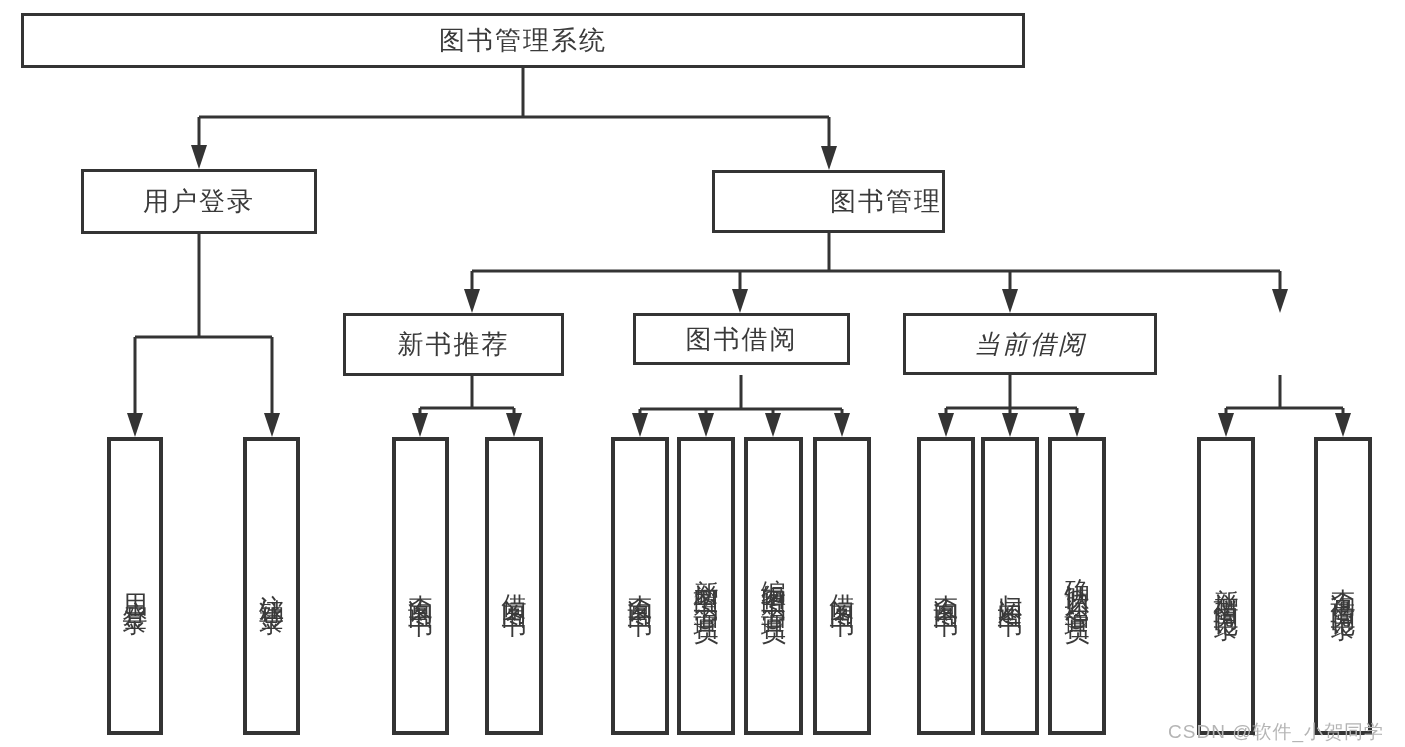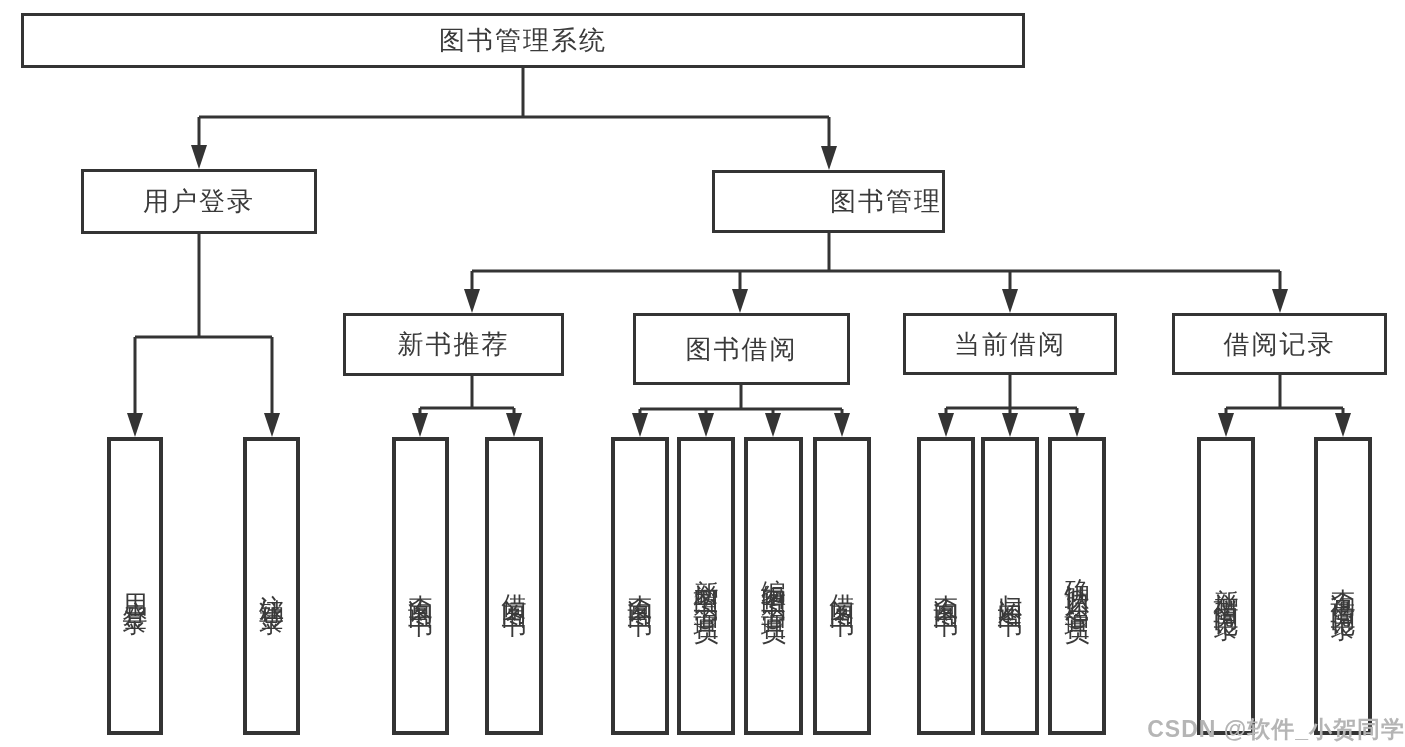--- a/index.html
+++ b/index.html
@@ -30,26 +30,25 @@
     letter-spacing:0;
   }
   .leaf .vtext{
     writing-mode:vertical-rl;
     text-orientation:mixed;
     line-height:1;
     letter-spacing:6px;
   }
   .watermark{
     position:absolute;
-    right:0;bottom:2px;
-    font-size:23px;
+    right:21px;bottom:2px;
+    font-size:19px;
     color:var(--wm,#b5b5b5);
     letter-spacing:1px;
     pointer-events:none;
-    font-weight:bold;
   }
 </style>
 </head>
 <body>
 
 <div class="canvas">
 
   <svg class="connectors" viewBox="0 0 1405 747" aria-hidden="true">
 
     <path d="M523 68 V117 M199 117 H829 M199 117 V150 M829 117 V150"></path>
@@ -93,28 +92,25 @@
   <div class="node" style="left:81px;top:169px;width:236px;height:65px;">
     <span>用户登录</span>
   </div>
   <div class="node" style="left:712px;top:170px;width:233px;height:63px;justify-content:flex-end;">
     <span>图书管理</span>
   </div>
 
   <div class="node" style="left:343px;top:313px;width:221px;height:63px;">
     <span>新书推荐</span>
   </div>
-  <div class="node" style="left:633px;top:313px;width:217px;height:72px;">
+  <div class="node" style="left:633px;top:313px;width:217px;height:52px;">
     <span>图书借阅</span>
   </div>
-  <div class="node" style="left:903px;top:313px;width:214px;height:62px;">
+  <div class="node" style="left:903px;top:313px;width:254px;height:62px;font-style:italic;">
     <span>当前借阅</span>
-  </div>
-  <div class="node" style="left:1172px;top:313px;width:215px;height:62px;">
-    <span>借阅记录</span>
   </div>
 
   <div class="node leaf" style="left:107px;top:437px;width:56px;height:298px;">
     <span class="vtext">用户登录</span>
   </div>
   <div class="node leaf" style="left:243px;top:437px;width:57px;height:298px;">
     <span class="vtext">注销登录</span>
   </div>
 
   <div class="node leaf" style="left:392px;top:437px;width:57px;height:298px;">

